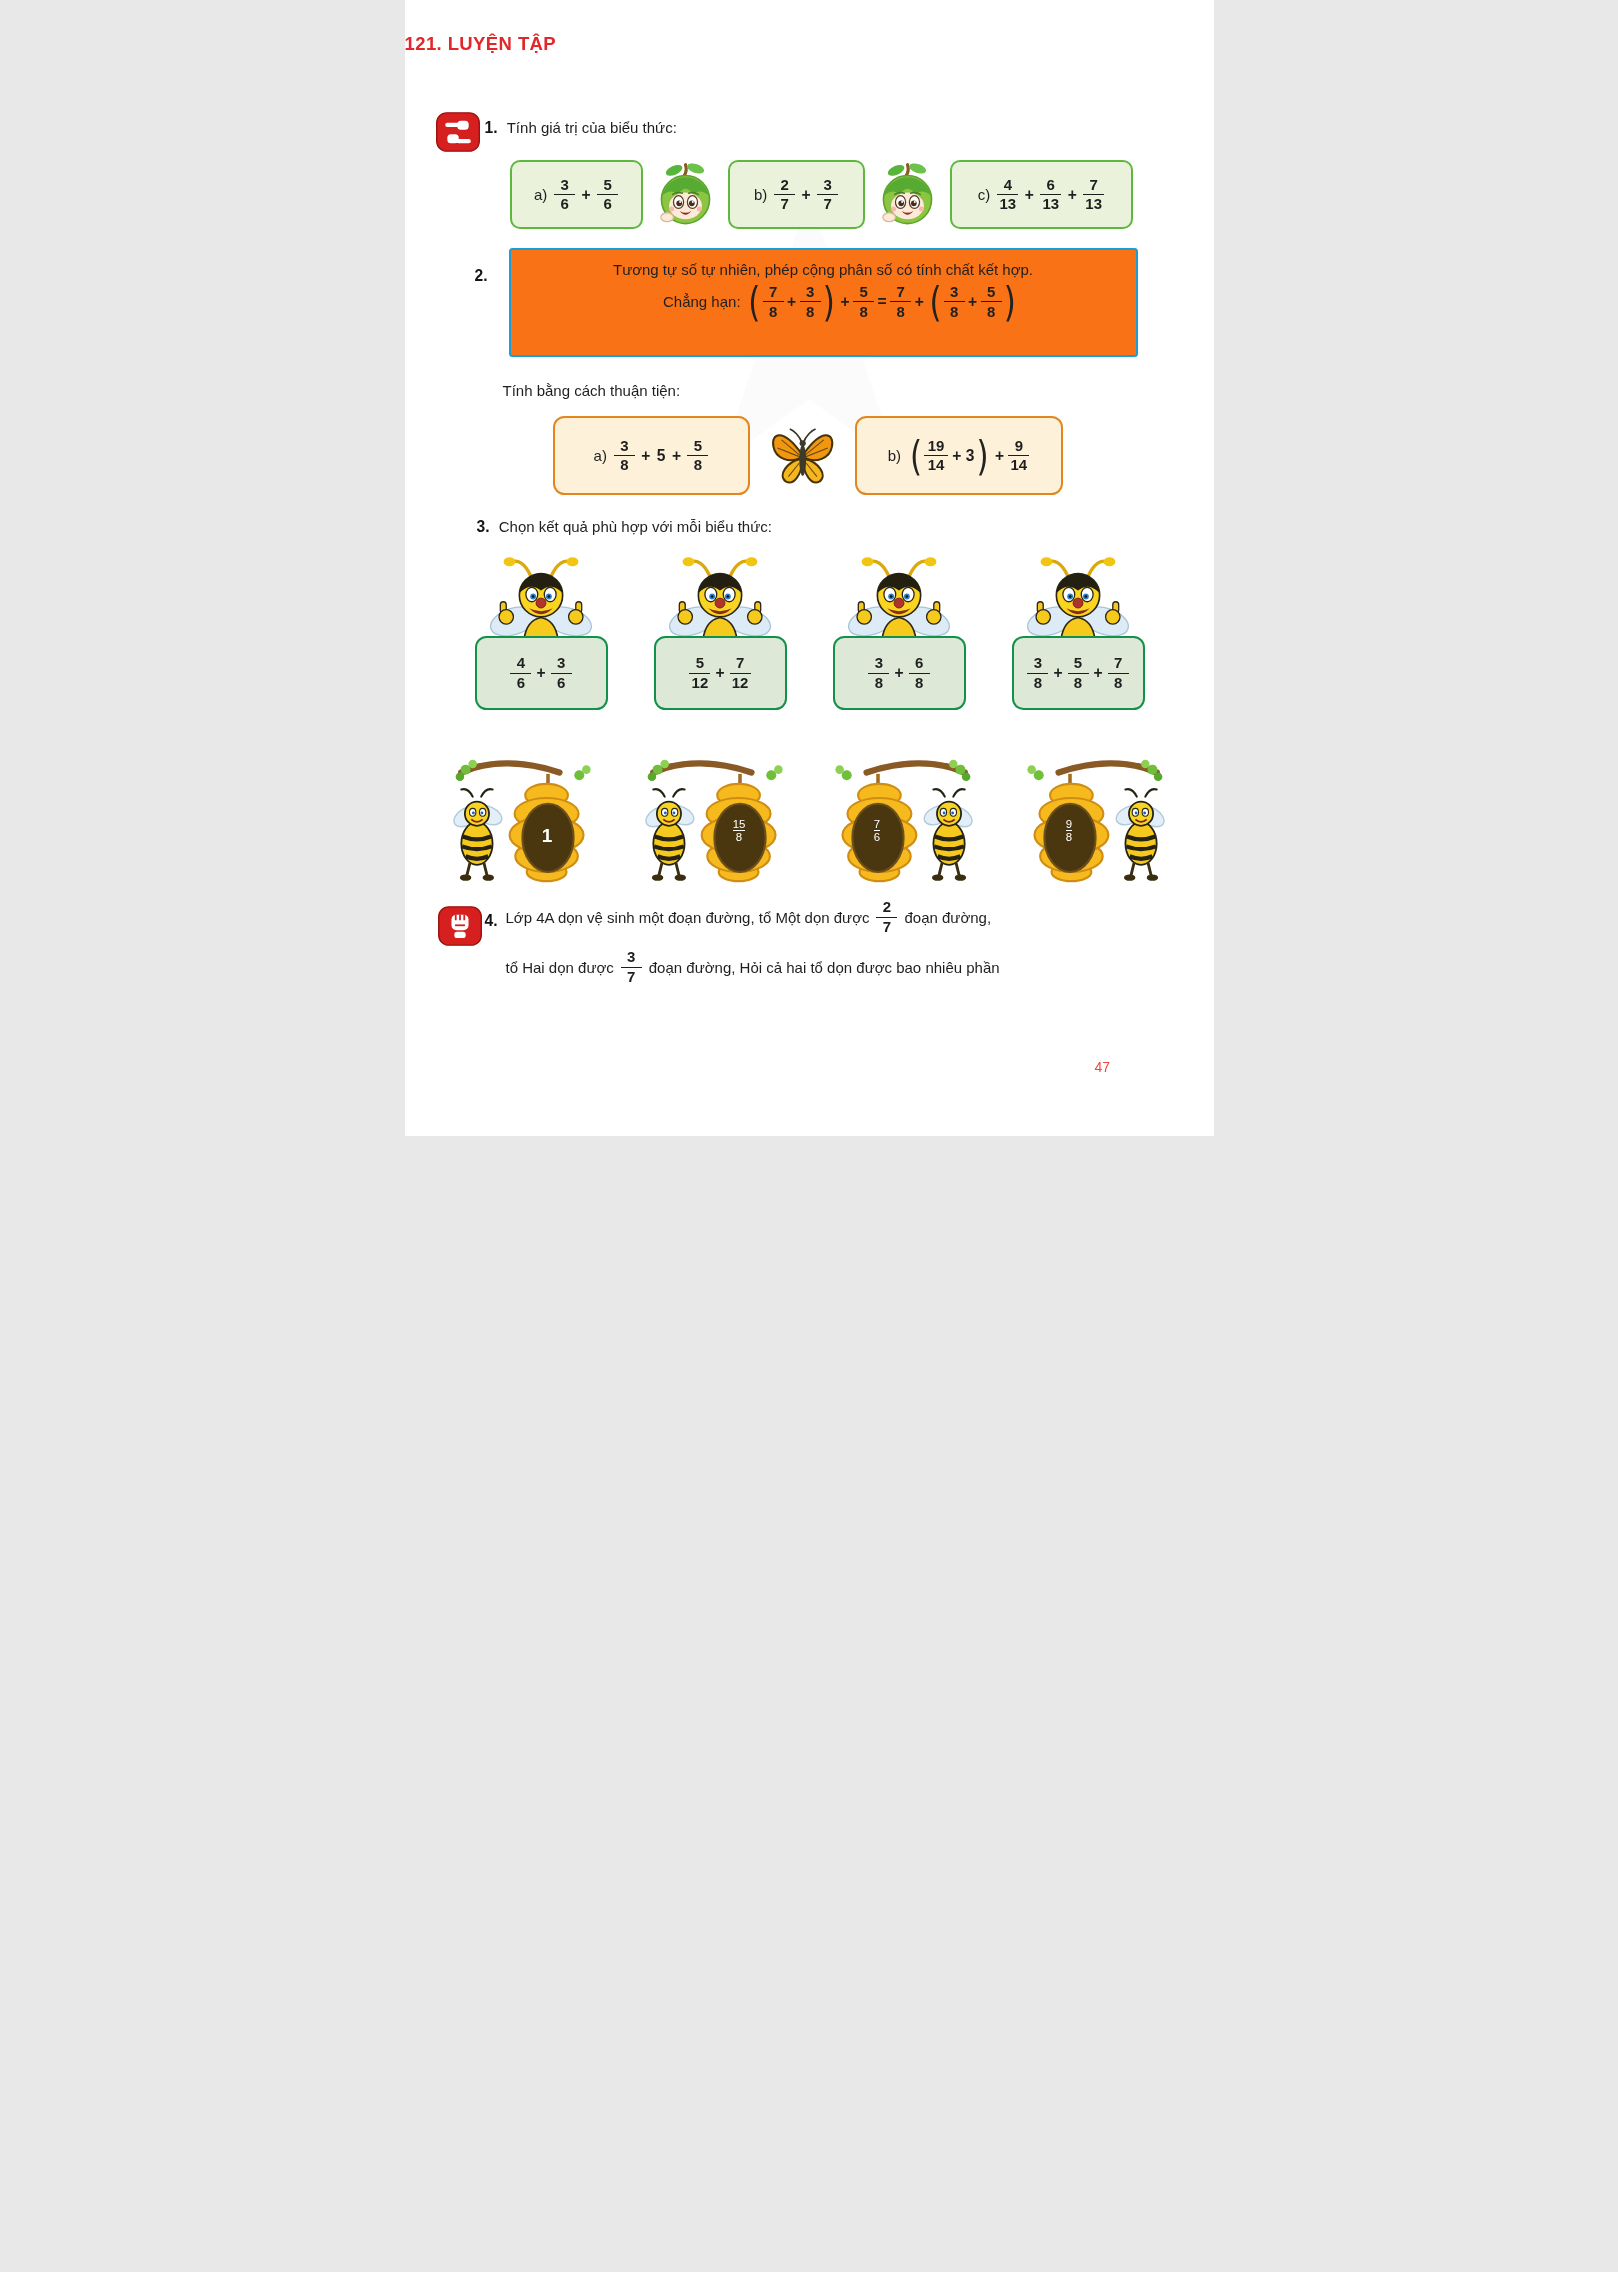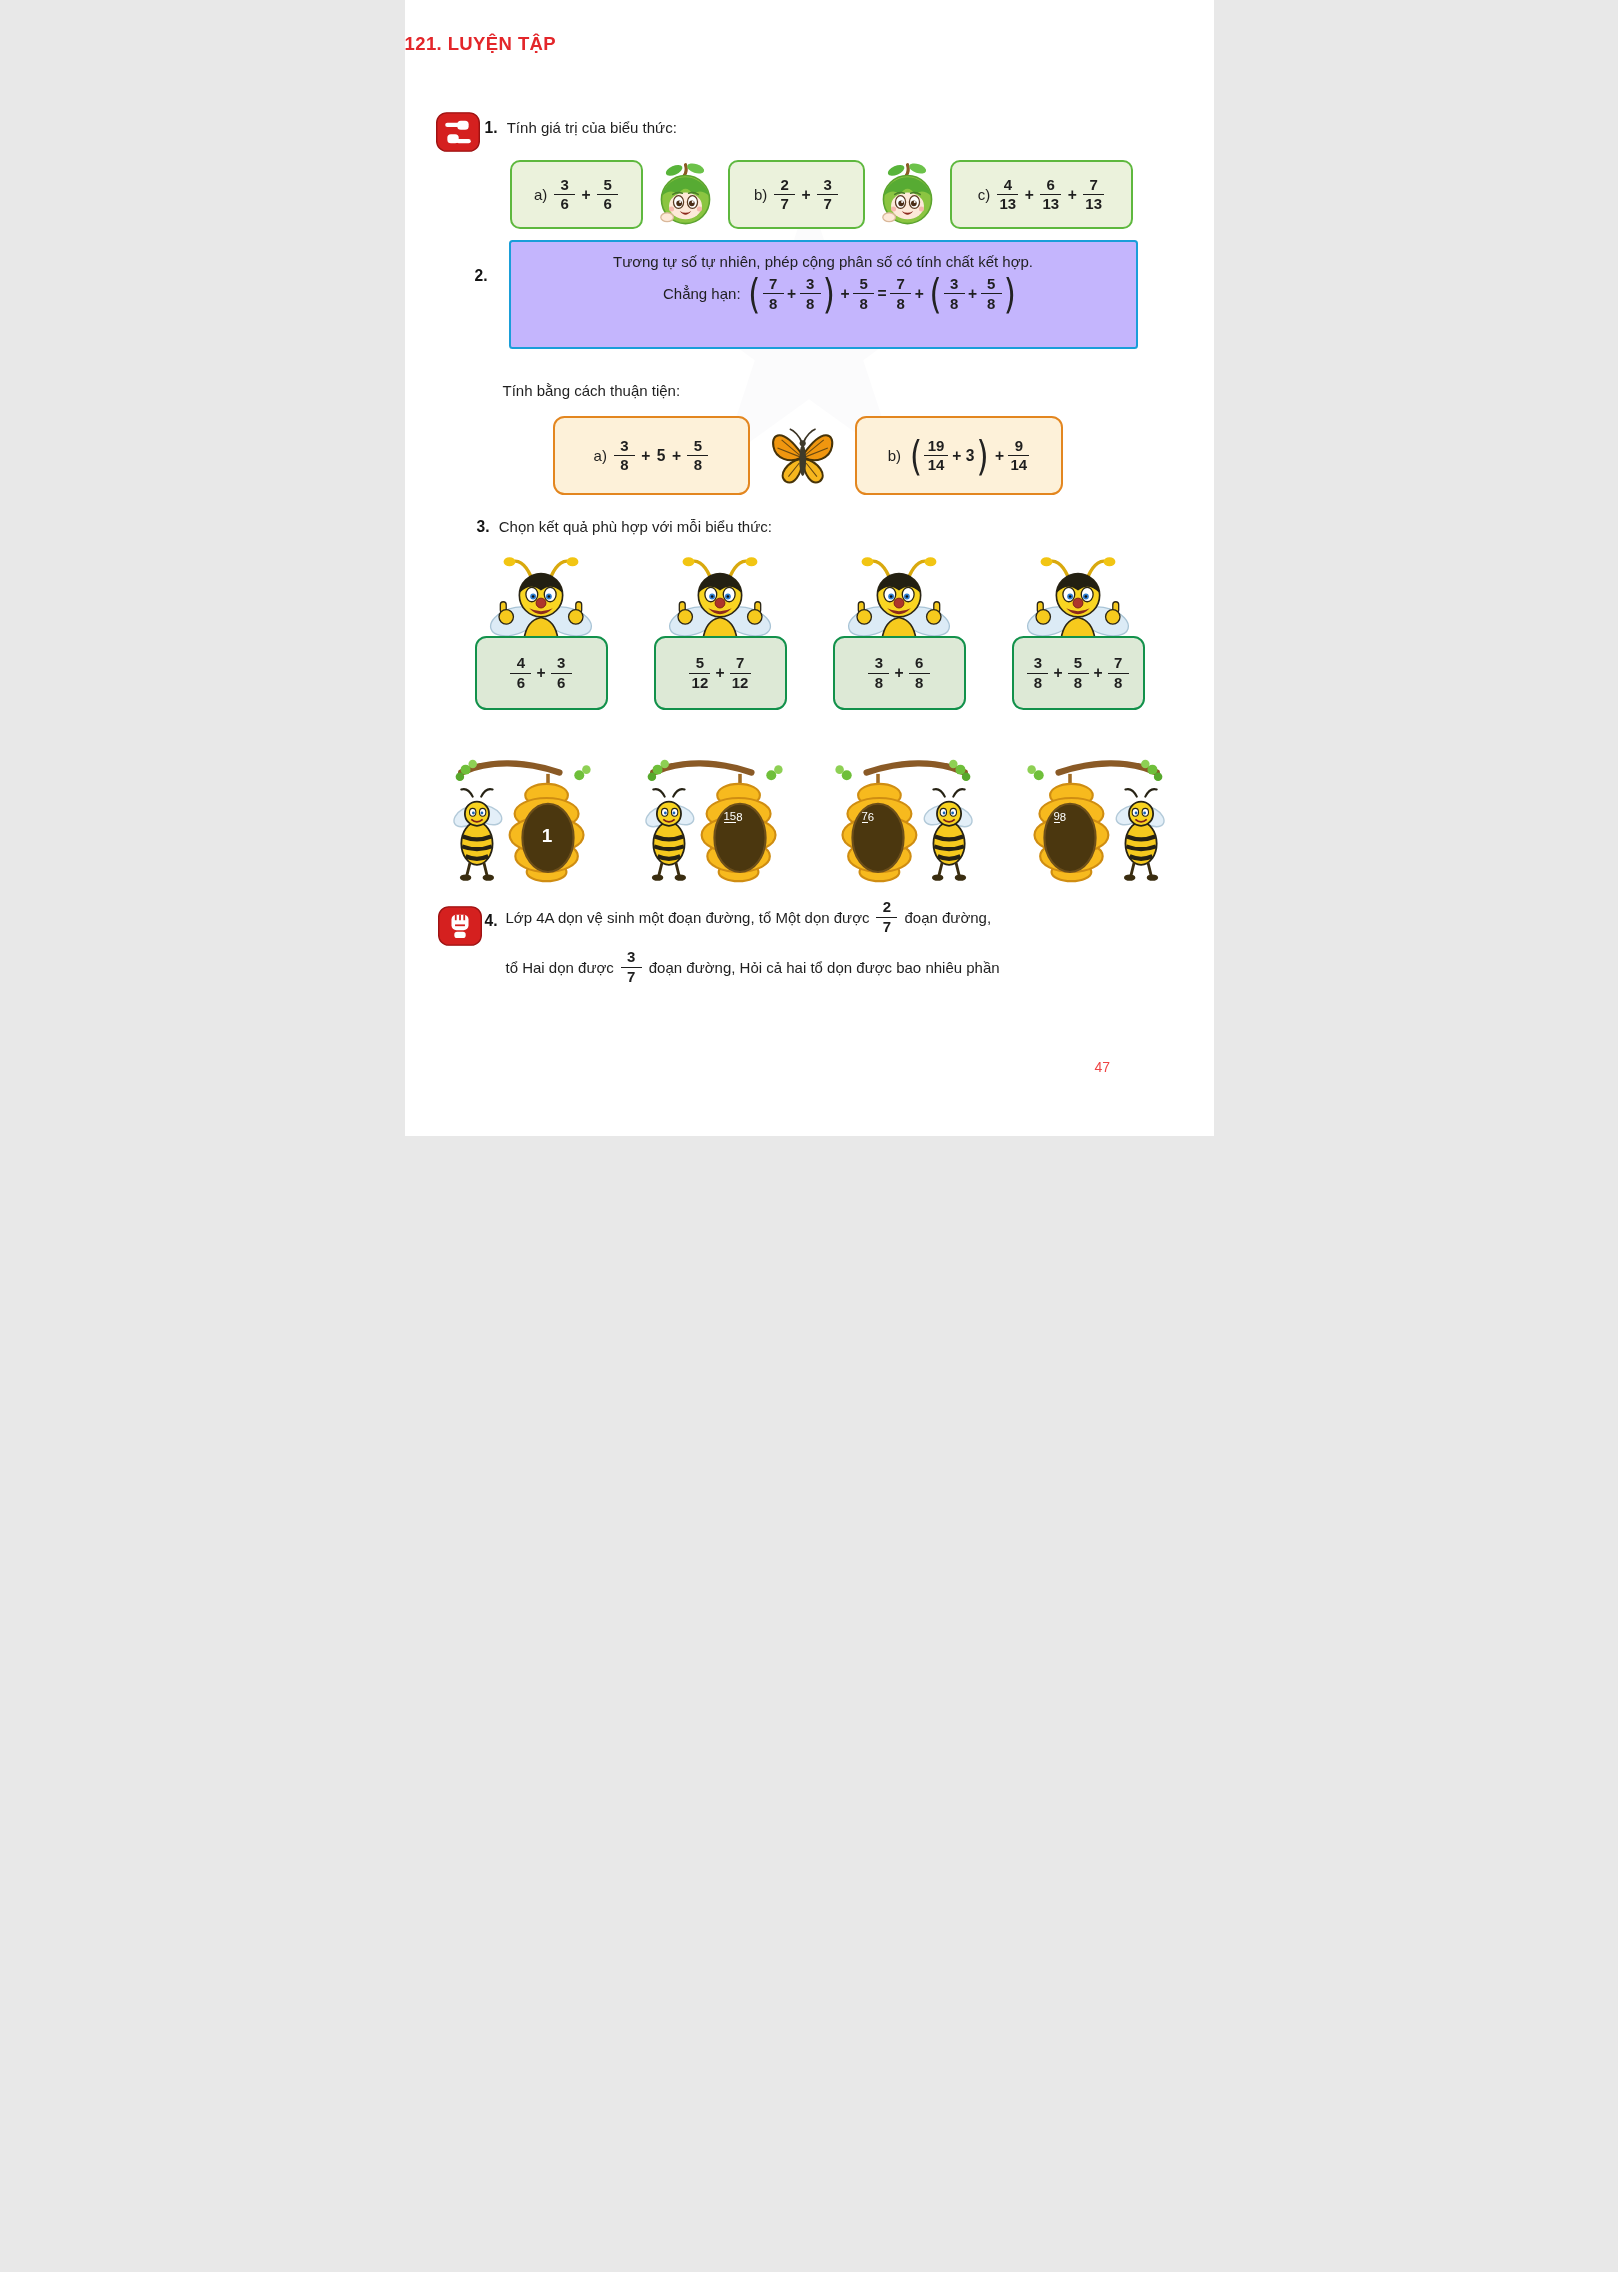--- a/index.html
+++ b/index.html
@@ -22,21 +22,21 @@
   .frac .fn{display:block;min-width:14px;text-align:center;padding:0 3.5px 1.4px;border-bottom:1.8px solid #1d1d1d;}
   .frac .fd{display:block;text-align:center;padding-top:1.4px;}
   .op{font-size:15.6px;font-weight:600;margin:0 6.4px;}
   .intv{font-size:15.6px;font-weight:600;}
   .lbl{font-size:15px;margin-right:7px;}
   .paren{display:inline-block;font-family:"DejaVu Sans",sans-serif;font-size:31px;font-weight:400;
     line-height:0;transform:scaleY(1.3);margin:0 2.1px;color:#222;}
   
   .gbox{background:#ebf2dc;border:2.1px solid #5eb83e;border-radius:10px;height:65px;
     display:flex;align-items:center;justify-content:center;}
-  .bbox{position:absolute;top:240px;left:104px;width:625px;height:105px;background:#c4b5fd;
+  .bbox{position:absolute;top:248px;left:104px;width:625px;height:105px;background:#f97316;
     border:2.1px solid #1a9ed9;border-radius:3.5px;}
   .obox{background:#fdf1d9;border:2.1px solid #e3861f;border-radius:11.4px;height:75px;
     display:flex;align-items:center;justify-content:center;}
   .xbox{background:#dde9d6;border:2.1px solid #12914b;border-radius:11.4px;height:70px;
     display:flex;align-items:center;justify-content:center;position:relative;z-index:2;}
   .xbox .op{margin:0 5px;}
   
   .ex1-icon{position:absolute;top:112px;left:31px;}
   .ex1-head{position:absolute;top:119px;left:80px;display:flex;align-items:baseline;gap:9.2px;}
   .ex1-row{position:absolute;top:160px;left:105px;display:flex;align-items:center;gap:14px;}
@@ -46,21 +46,21 @@
   .bbox .exm .op{margin:0 3.5px;}
   .ex2-prompt{position:absolute;top:382px;left:98px;}
   .ex2-row{position:absolute;top:416px;left:148px;display:flex;align-items:center;gap:18.5px;}
   .ex3-head{position:absolute;top:518px;left:72px;display:flex;align-items:baseline;gap:9.2px;}
   .ex3-cols{position:absolute;top:552px;left:70px;width:670px;display:flex;justify-content:space-between;}
   .bee-col{position:relative;width:133px;padding-top:84px;}
   .bee-col .bee{position:absolute;top:0;left:50%;transform:translateX(-50%);z-index:1;}
   .hive-row{position:absolute;top:754px;left:35px;width:738px;display:flex;justify-content:space-between;}
   .hive-group{position:relative;width:162px;height:135px;}
   .hive-group.mirror svg{transform:scaleX(-1);}
-  .hf{position:absolute;top:56px;width:31px;display:flex;flex-direction:row;align-items:center;color:#fff;}
+  .hf{position:absolute;top:64px;width:31px;display:flex;flex-direction:column;align-items:center;color:#fff;}
   .hf .fn{border-bottom:1.8px solid #fff;color:#fff;}
   .hive-group .hf{left:92px;}
   .hive-group.mirror .hf{left:38px;}
   .hw{position:absolute;top:71px;width:31px;text-align:center;font-size:19px;font-weight:600;color:#fff;}
   .hive-group .hw{left:92px;}
   .ex4-icon{position:absolute;top:906px;left:33px;}
   .ex4-num{position:absolute;top:912px;left:80px;}
   .ex4-text{position:absolute;top:897px;left:101px;width:682px;}
   .ex4-line{display:flex;align-items:center;gap:7px;font-size:15px;min-height:40px;}
   .ex4-line + .ex4-line{margin-top:10px;}

